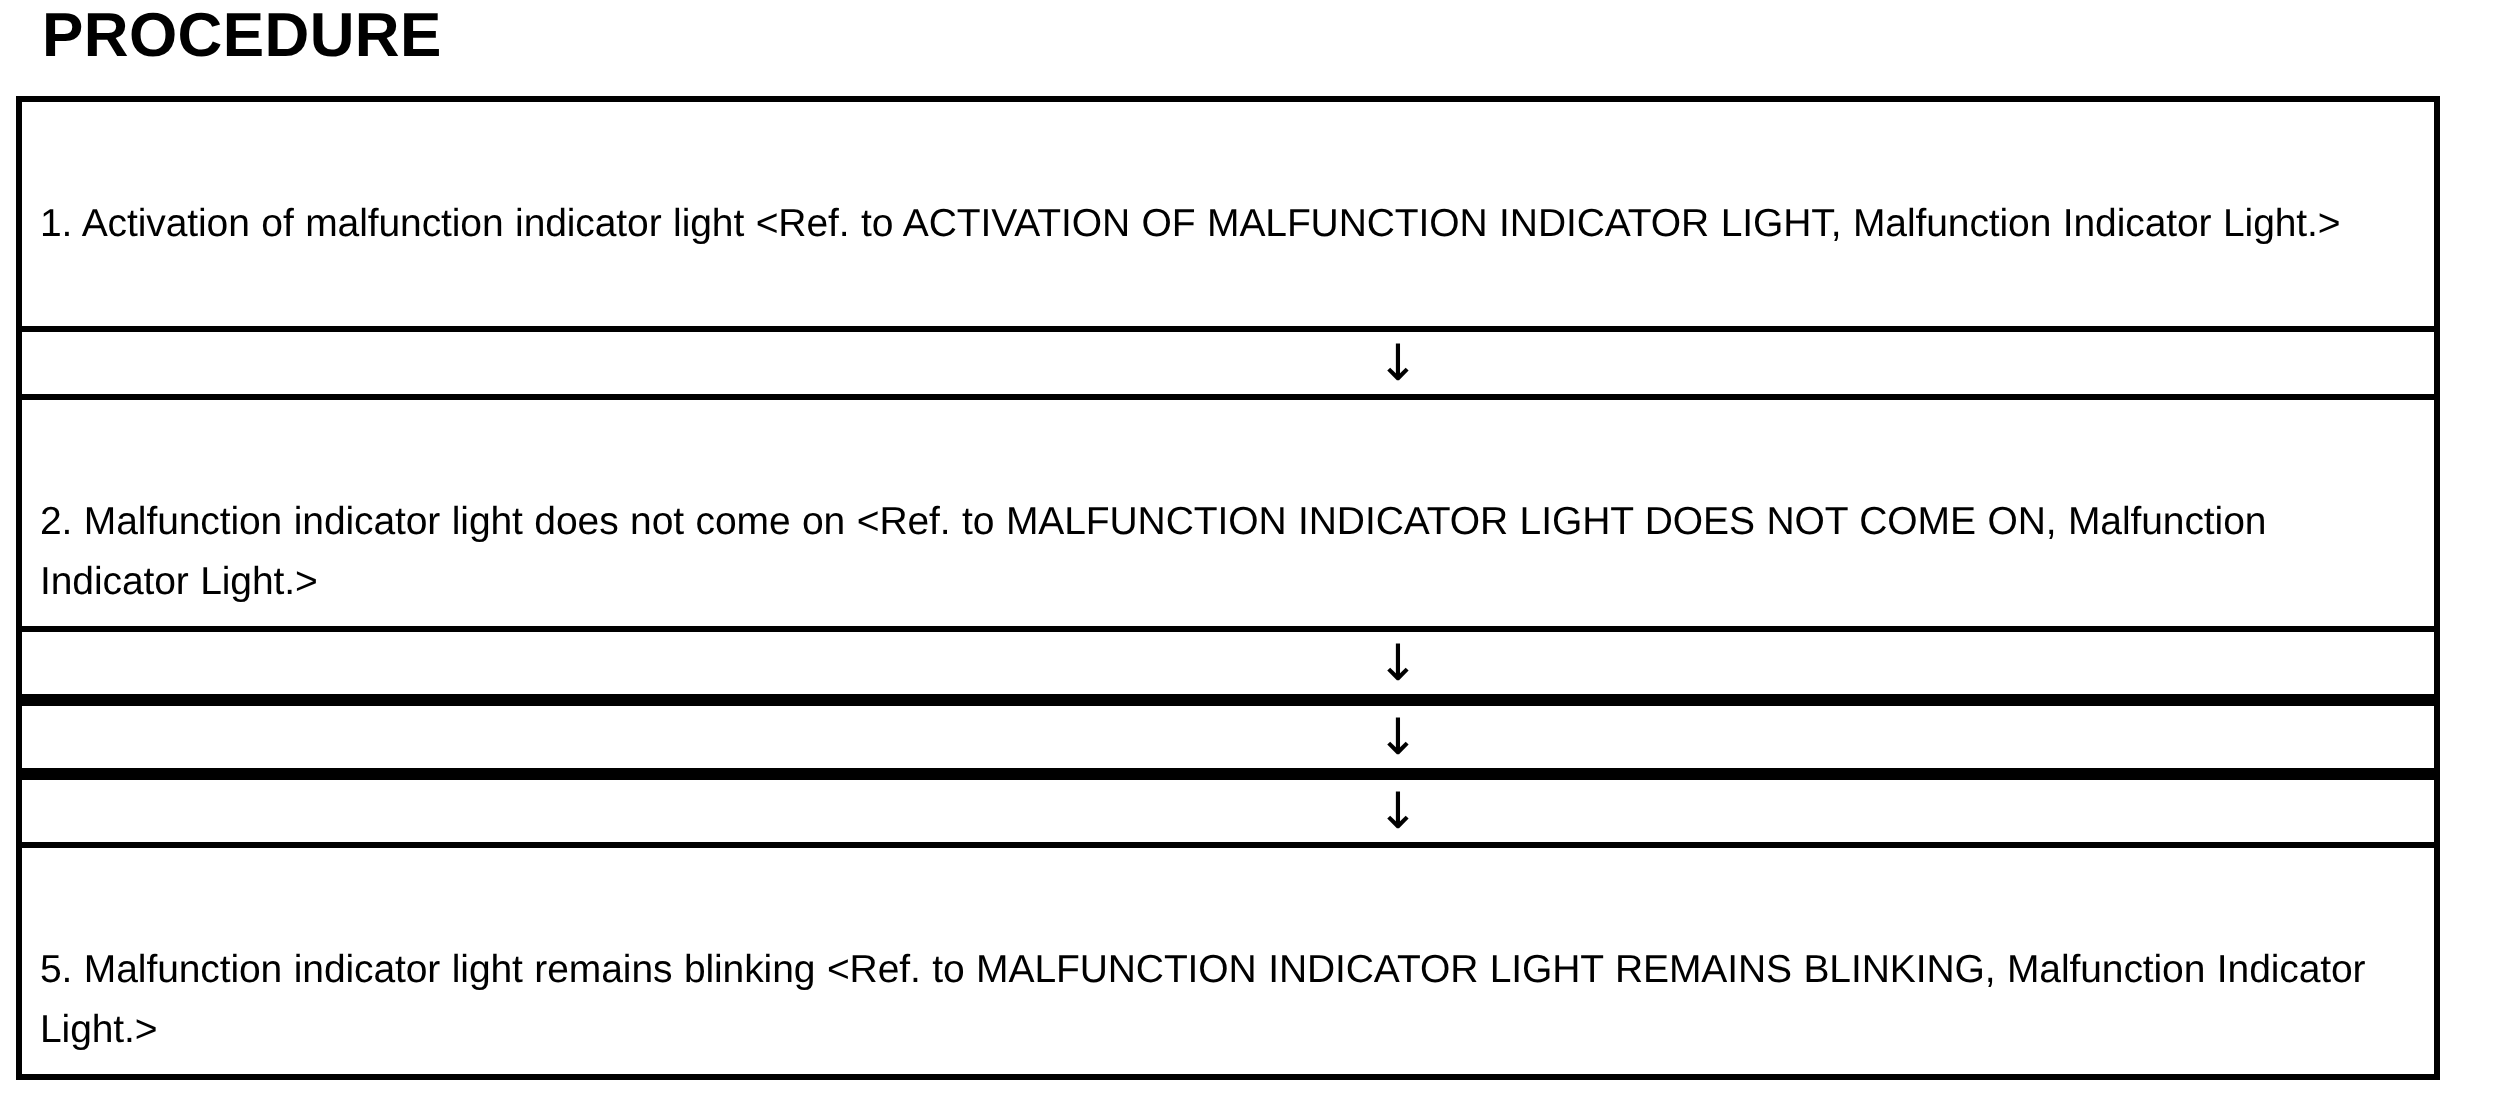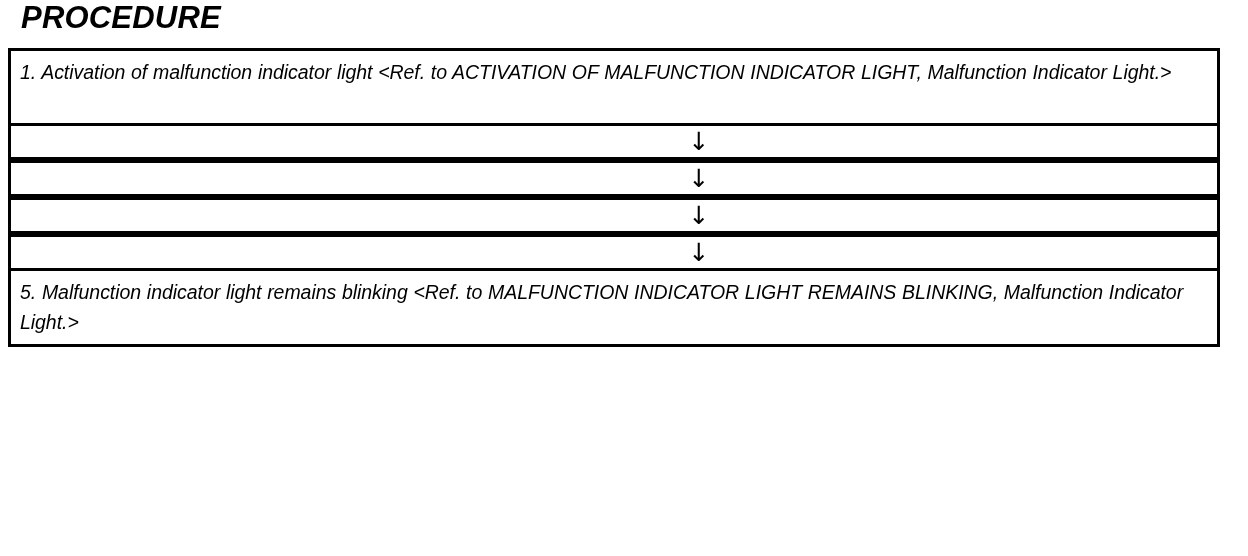--- a/index.html
+++ b/index.html
@@ -12,21 +12,20 @@
     height: 556px;
     font-family: "Liberation Sans", sans-serif;
     color: #000000;
     overflow: hidden;
   }
 
   .page {
     position: relative;
     width: 1248px;
     height: 424px;
-    font-style: italic;
   }
 
   .page-title {
     position: absolute;
     left: 21px;
     top: -1px;
     font-size: 31px;
     font-weight: bold;
     letter-spacing: 0.2px;
     line-height: 38px;
@@ -43,20 +42,21 @@
     background: #ffffff;
   }
 
   .step-row {
     box-sizing: border-box;
     padding: 6px 8px 7px 9px;
     font-size: 19.5px;
     line-height: 30px;
     letter-spacing: -0.05px;
     min-height: 72px;
+    margin-top: 40px;
   }
 
   .step-text {
     display: block;
     white-space: normal;
     word-spacing: 0.4px;
   }
 
   .arrow-row {
     box-sizing: border-box;
@@ -90,20 +90,23 @@
   <div class="procedure-table">
 
     <div class="step-row">
       <span class="step-text">1. Activation of malfunction indicator light &lt;Ref. to  ACTIVATION OF MALFUNCTION INDICATOR LIGHT, Malfunction Indicator Light.&gt;</span>
     </div>
 
     <div class="arrow-row">
       <span class="arrow-glyph">↓</span>
     </div>
 
+    <div class="step-row">
+      <span class="step-text">2. Malfunction indicator light does not come on &lt;Ref. to  MALFUNCTION INDICATOR LIGHT DOES NOT COME ON, Malfunction Indicator Light.&gt;</span>
+    </div>
 
     <div class="arrow-row">
       <span class="arrow-glyph">↓</span>
     </div>
 
 
     <div class="arrow-row">
       <span class="arrow-glyph">↓</span>
     </div>
 

